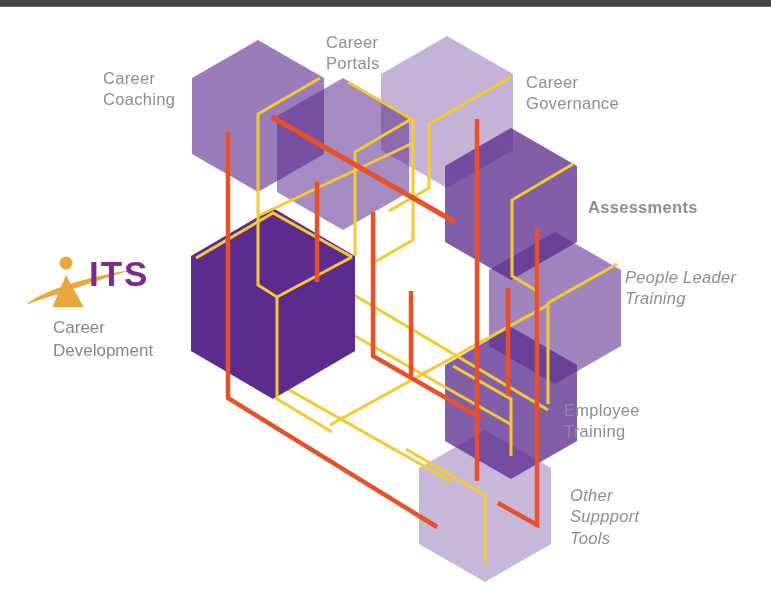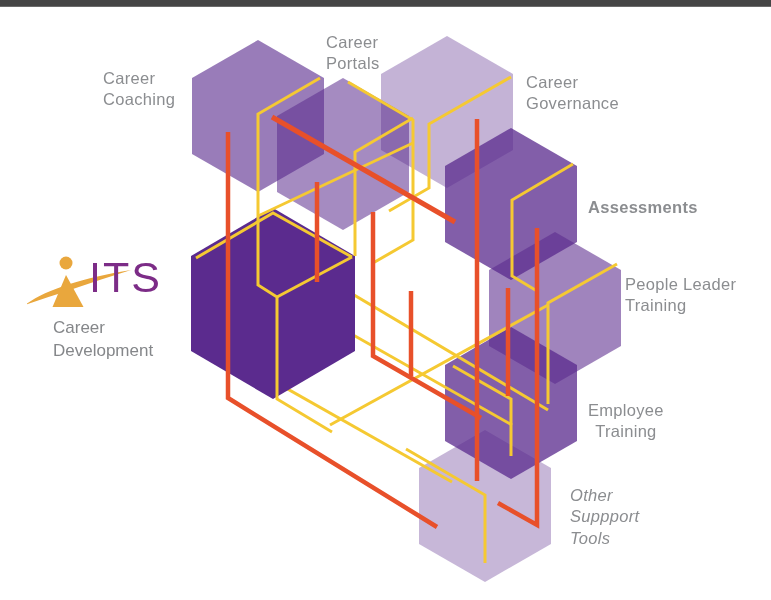--- a/index.html
+++ b/index.html
@@ -19,22 +19,22 @@
   .oline.thick { stroke-width:5; }
   .node-label {
     position:absolute; z-index:2; color:var(--label-gray,#8B8D90);
     font-size:16.5px; line-height:1.3; letter-spacing:0.3px;
     white-space:pre-line;
   }
   .logo { position:absolute; left:27px; top:246px; width:200px; height:66px; z-index:2; }
   .logo-icon { position:absolute; left:0; top:0; z-index:1; }
   .logo-text {
     position:absolute; left:62px; top:10px; z-index:2;
-    color:var(--logo-purple,#7C2C87); font-size:43px; line-height:1;
-    letter-spacing:2px; font-weight:400;
+    color:var(--logo-purple,#7C2C87); font-size:35px; line-height:1;
+    letter-spacing:2px; font-weight:700;
   }
   .logo-subtitle {
     position:absolute; left:53px; top:317px; z-index:2;
     color:#85878A; font-size:17px; line-height:1.35; white-space:pre-line;
   }
 </style>
 </head>
 <body>
 
 <div class="stage">
@@ -88,23 +88,23 @@
     </g>
   </svg>
 
   <div class="node-label" style="left:103px; top:68px;">Career
 Coaching</div>
   <div class="node-label" style="left:326px; top:32px;">Career
 Portals</div>
   <div class="node-label" style="left:526px; top:72px;">Career
 Governance</div>
   <div class="node-label" style="left:588px; top:197px;font-weight:bold;">Assessments</div>
-  <div class="node-label" style="left:625px; top:274px;">People Leader
+  <div class="node-label" style="left:625px; top:267px;font-style:italic;">People Leader
 Training</div>
-  <div class="node-label" style="left:588px; top:400px;text-align:center;">Employee
+  <div class="node-label" style="left:564px; top:400px;">Employee
 Training</div>
   <div class="node-label" style="left:570px; top:485px;font-style:italic;">Other
 Suppport
 Tools</div>
 
   <div class="logo">
     <svg class="logo-icon" width="112" height="66" viewBox="0 0 112 66">
       <path d="M -2 59 C 18 44, 55 32, 104 24 C 60 38, 25 50, -2 59 Z" fill="var(--gold,#E9A73D)"></path>
       <circle cx="39" cy="17" r="6.5" fill="var(--gold,#E9A73D)"></circle>
       <path d="M 39 29 L 56.5 61 L 25.5 61 Z" fill="var(--gold,#E9A73D)"></path>

